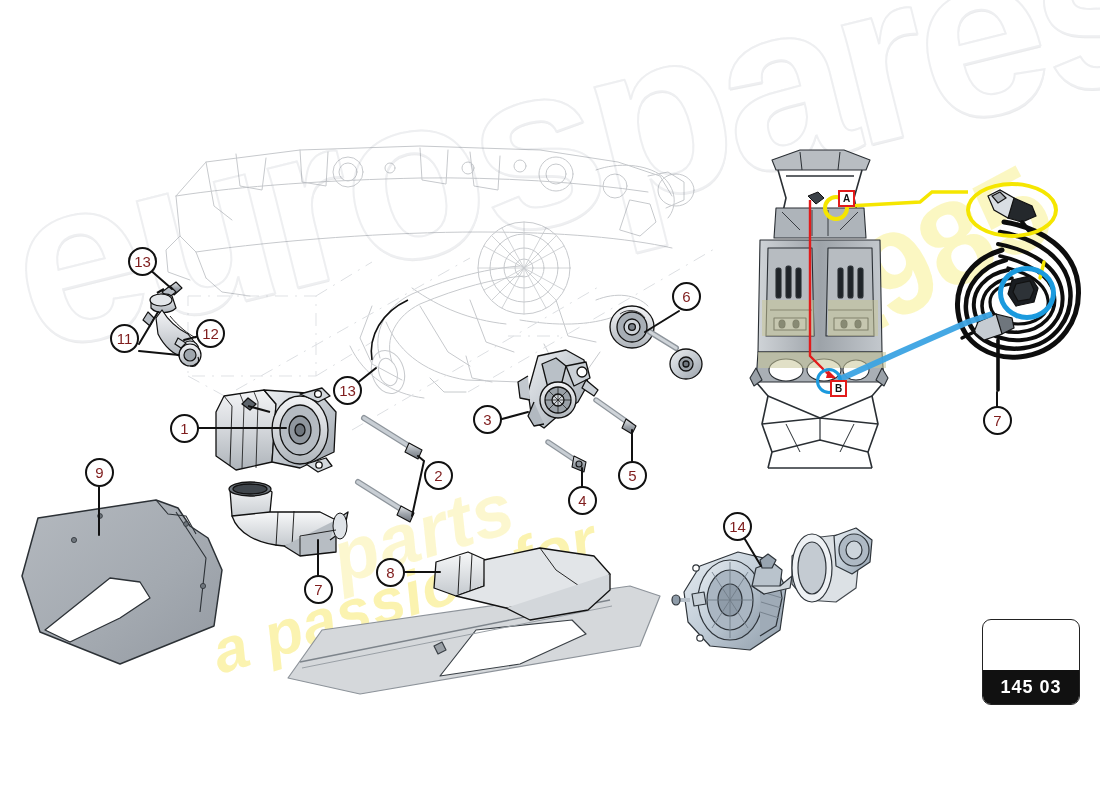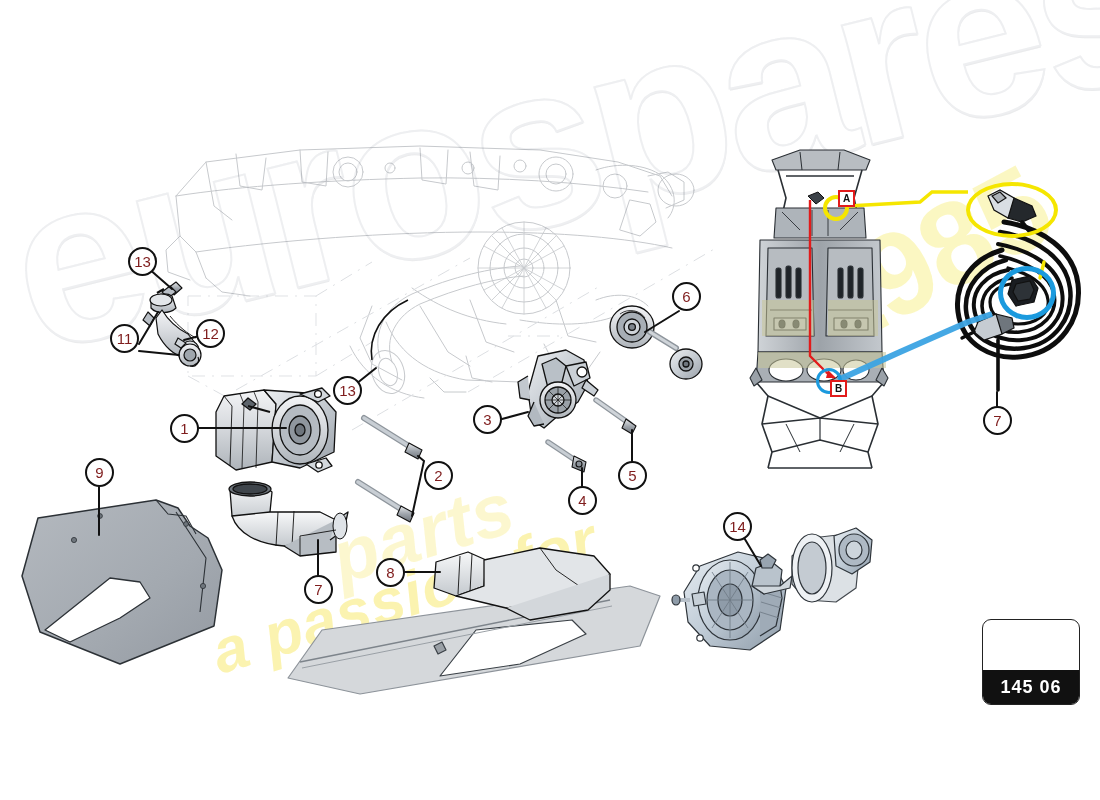--- a/index.html
+++ b/index.html
@@ -513,16 +513,16 @@
   <div class="callout" style="left:376px;top:558px;">8</div>
   <div class="callout" style="left:85px;top:458px;">9</div>
   <div class="callout" style="left:983px;top:406px;">7</div>
   <div class="callout" style="left:110px;top:324px;">11</div>
   <div class="callout" style="left:196px;top:319px;">12</div>
   <div class="callout" style="left:128px;top:247px;">13</div>
   <div class="callout" style="left:723px;top:512px;">14</div>
   <div class="callout" style="left:333px;top:376px;">13</div>
 
   <div id="pagebadge">
-    <div class="strip">145 06</div>
+    <div class="strip">145 03</div>
   </div>
 
 </div>
 
 </body></html>

